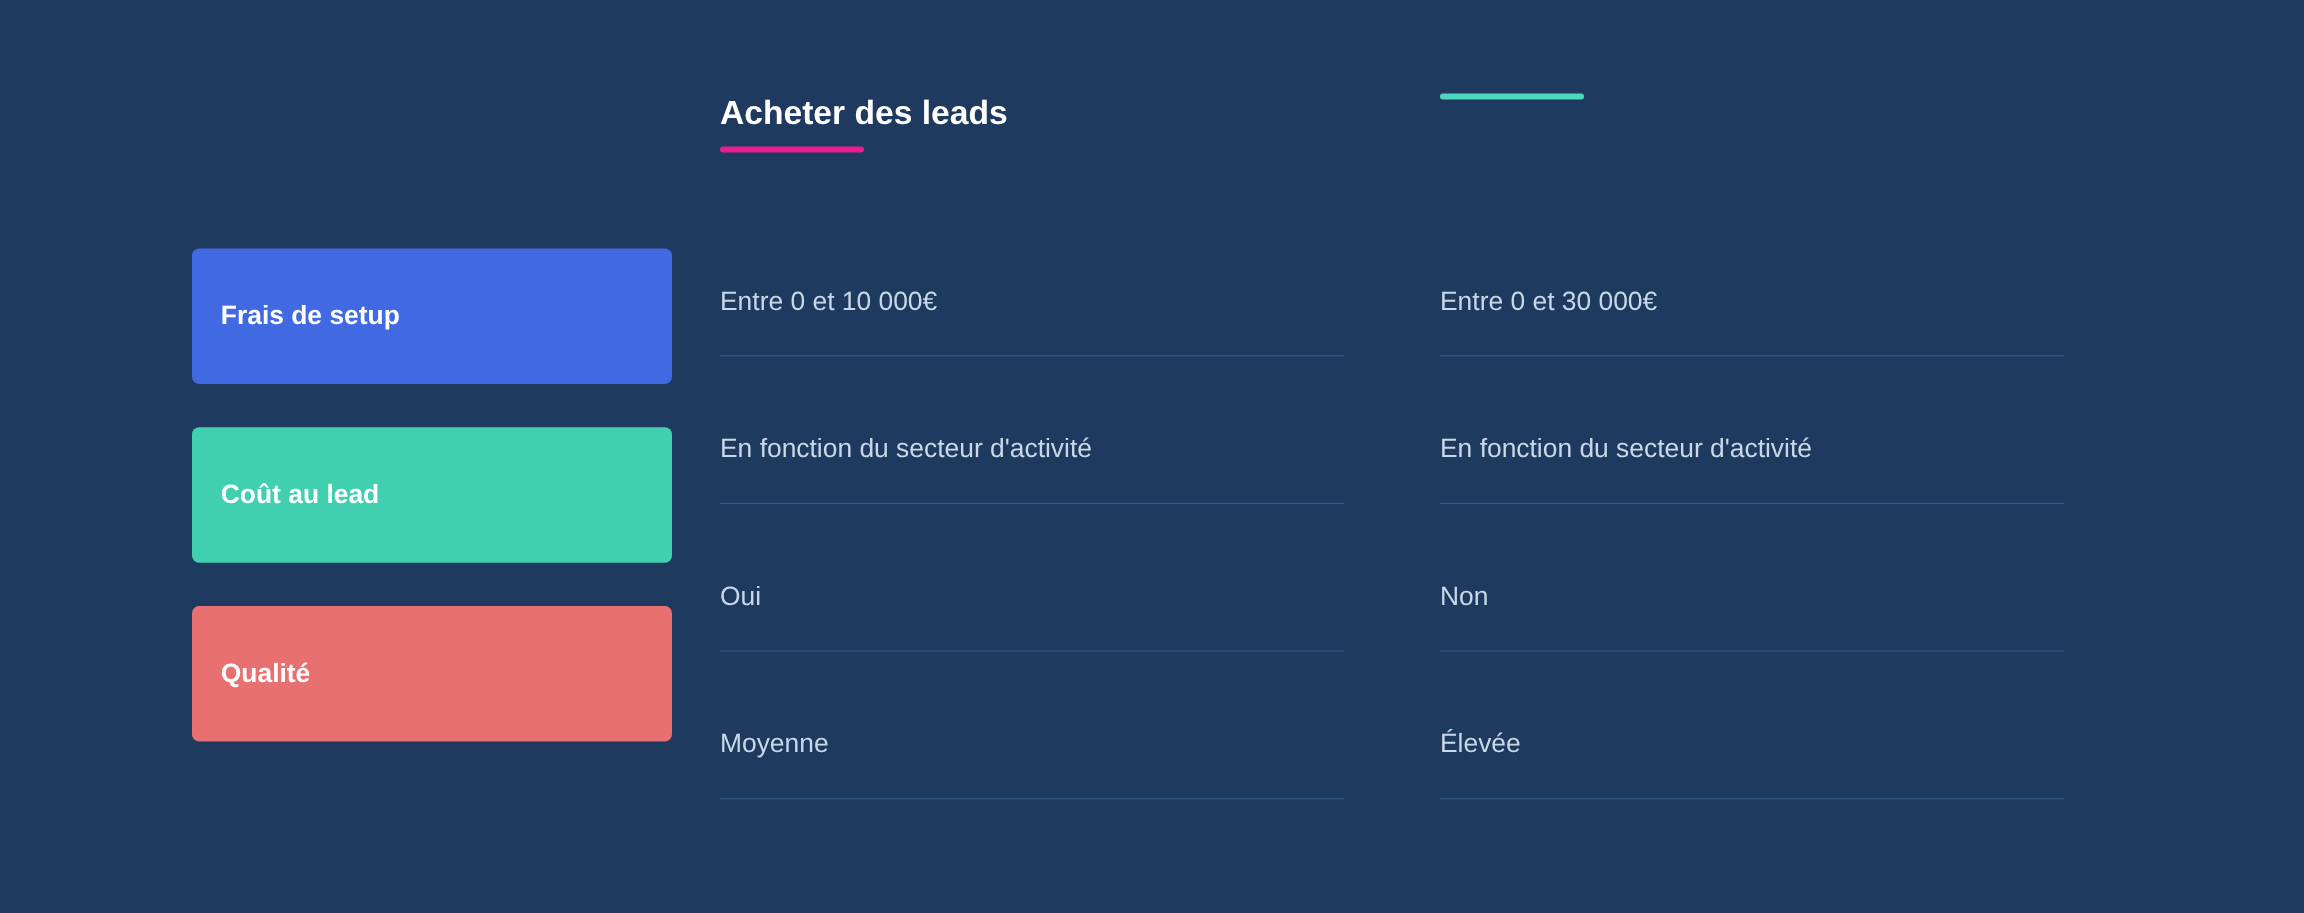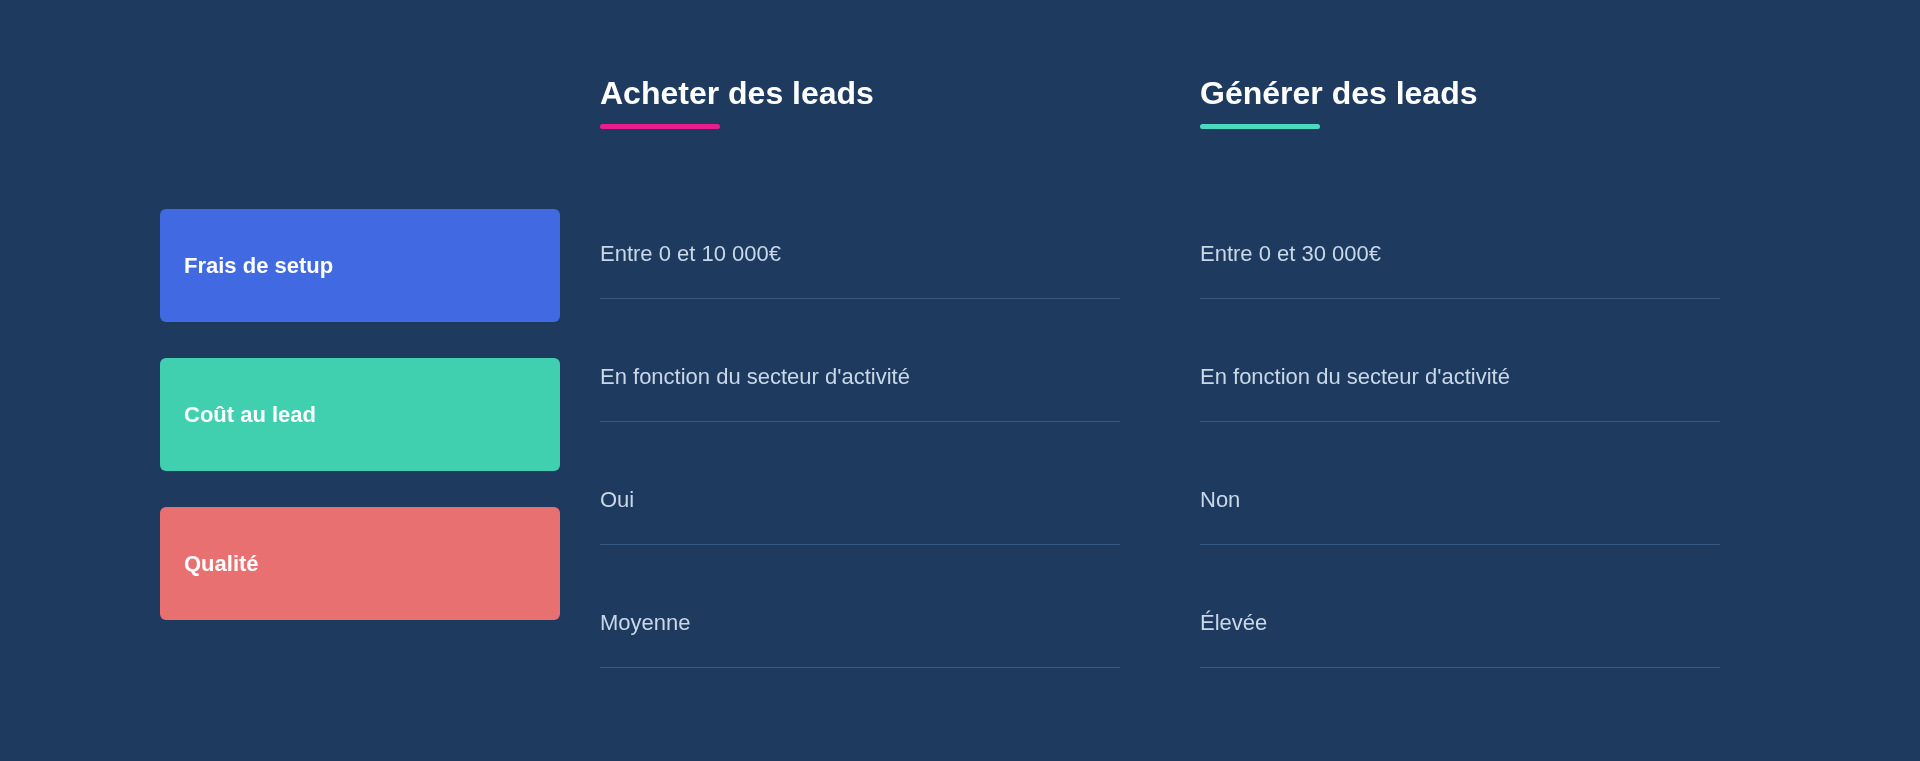--- a/index.html
+++ b/index.html
@@ -22,21 +22,21 @@
     
     .header-empty {
       
     }
 
     .header-col {
       padding: 0 40px 30px 40px;
     }
 
     .header-col h2 {
-      font-size: 32px;
+      font-size: 28px;
       font-weight: 800;
       color: #ffffff;
       margin-bottom: 12px;
     }
 
     .header-underline-pink {
       width: 120px;
       height: 5px;
       background-color: #e91e8c;
       border-radius: 3px;
@@ -139,21 +139,20 @@
 
   <div class="row-headers">
     <div class="header-empty"></div>
 
     <div class="header-col">
       <h2>Acheter des leads</h2>
       <div class="header-underline-pink"></div>
     </div>
 
     <div class="header-col">
-      <h2>Générer des leads</h2>
       <div class="header-underline-teal"></div>
     </div>
   </div>
 
   <div class="data-rows">
 
     <div class="labels-stack">
 
       <div class="label-badge badge-blue">
         <span>Frais de setup</span>

